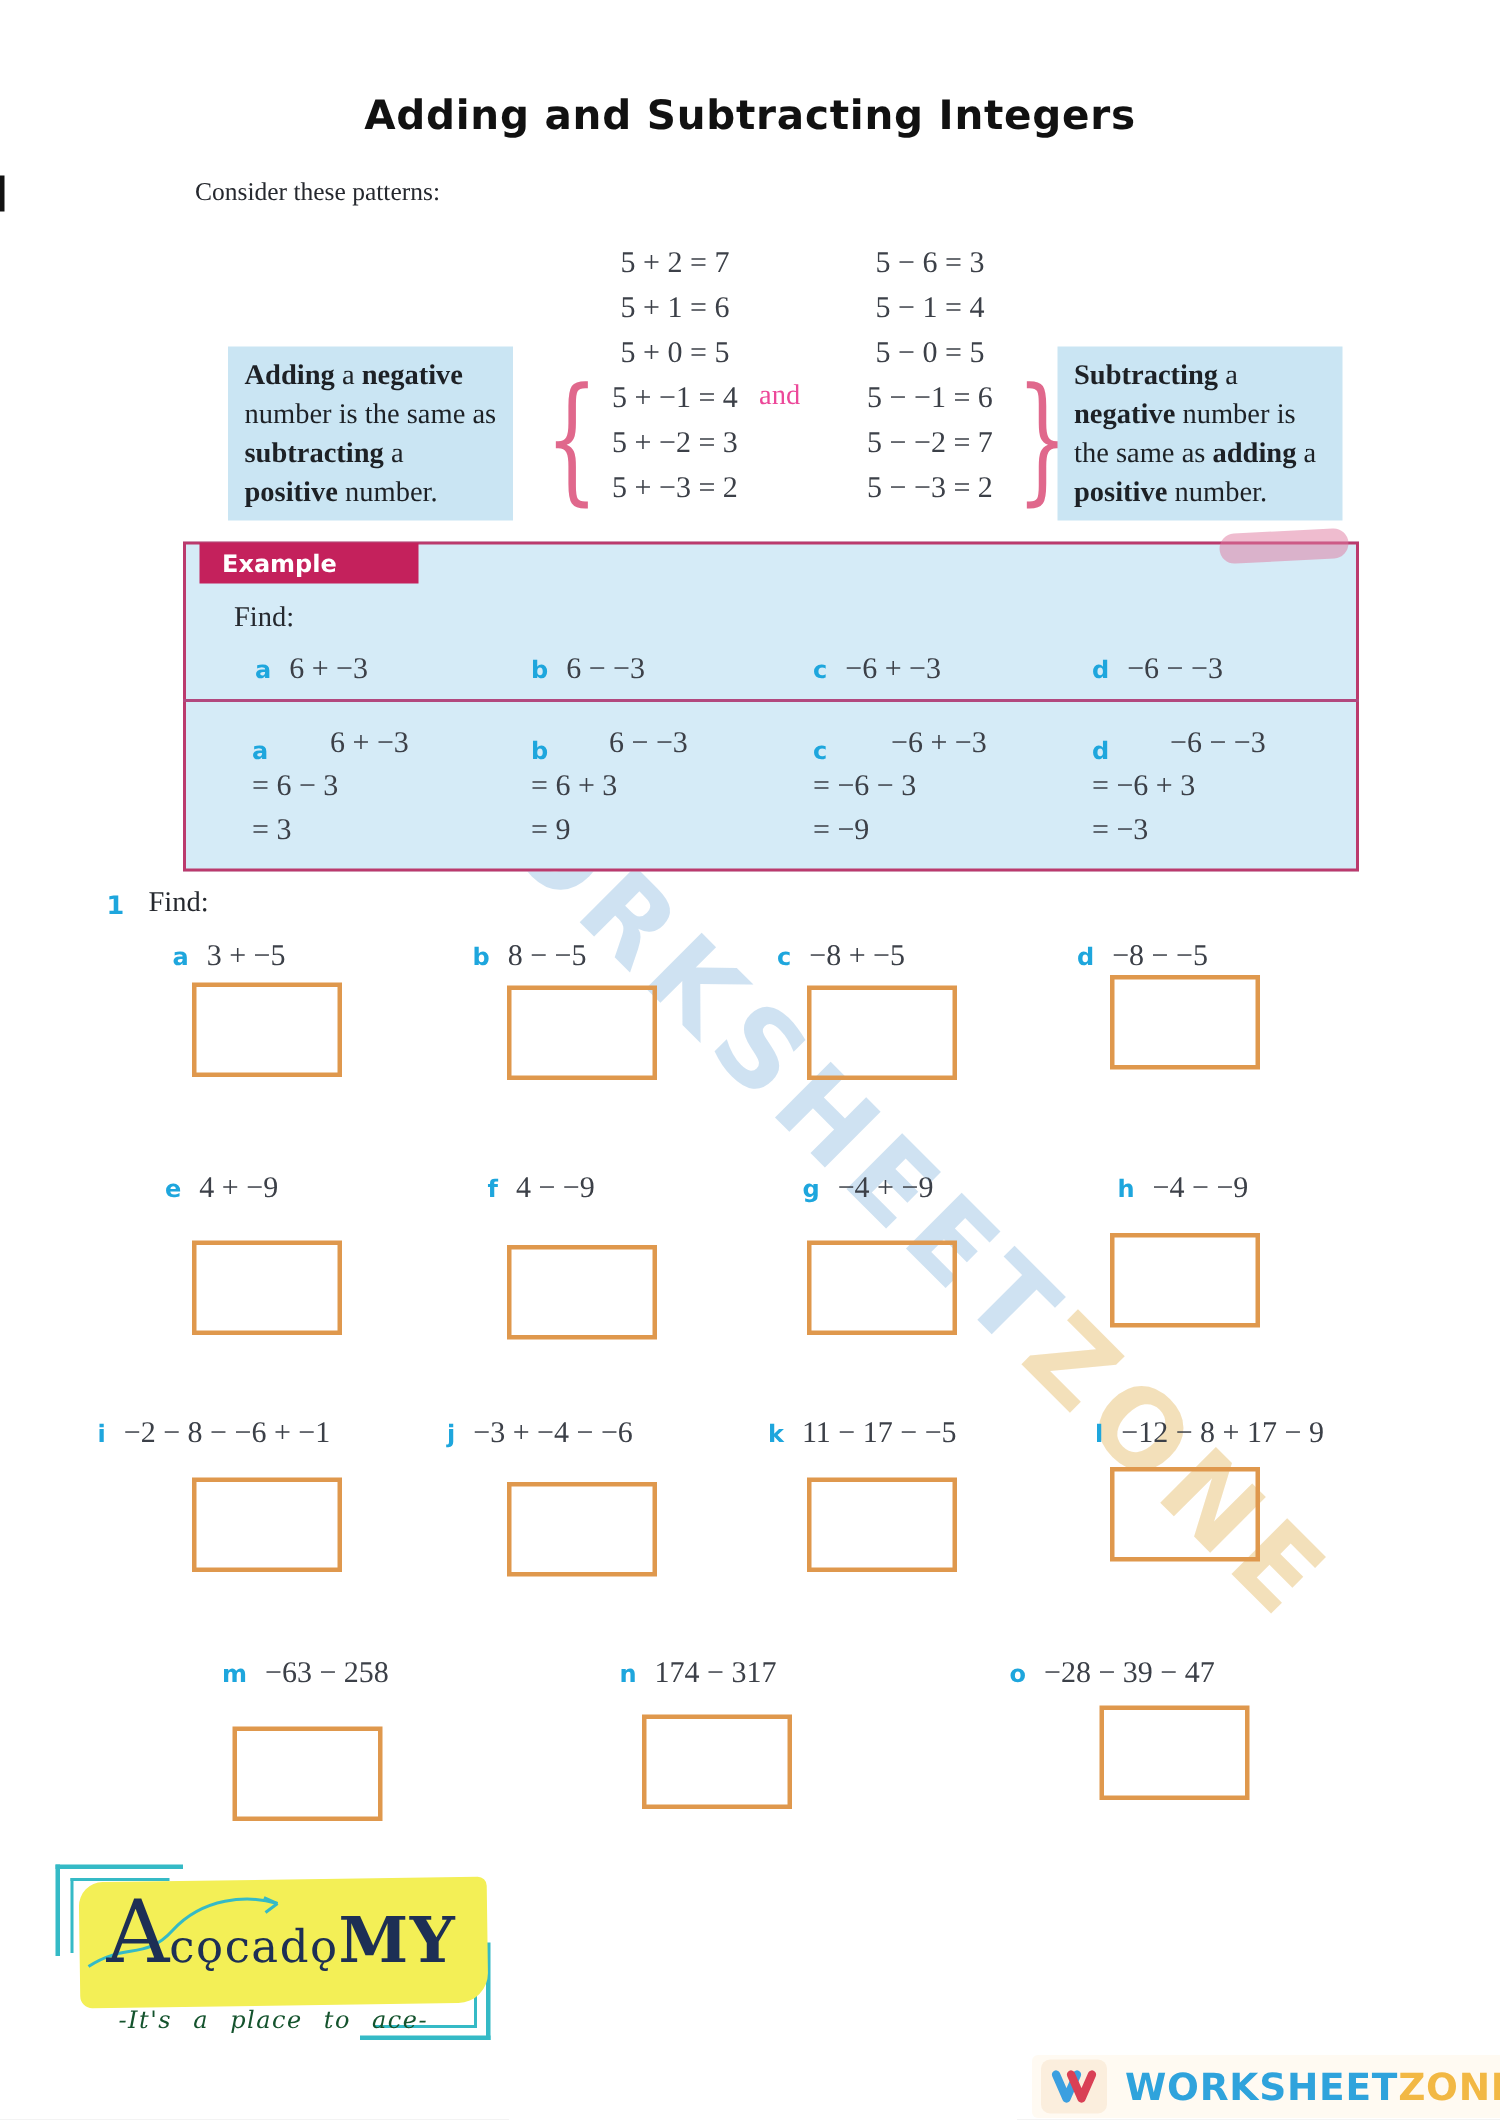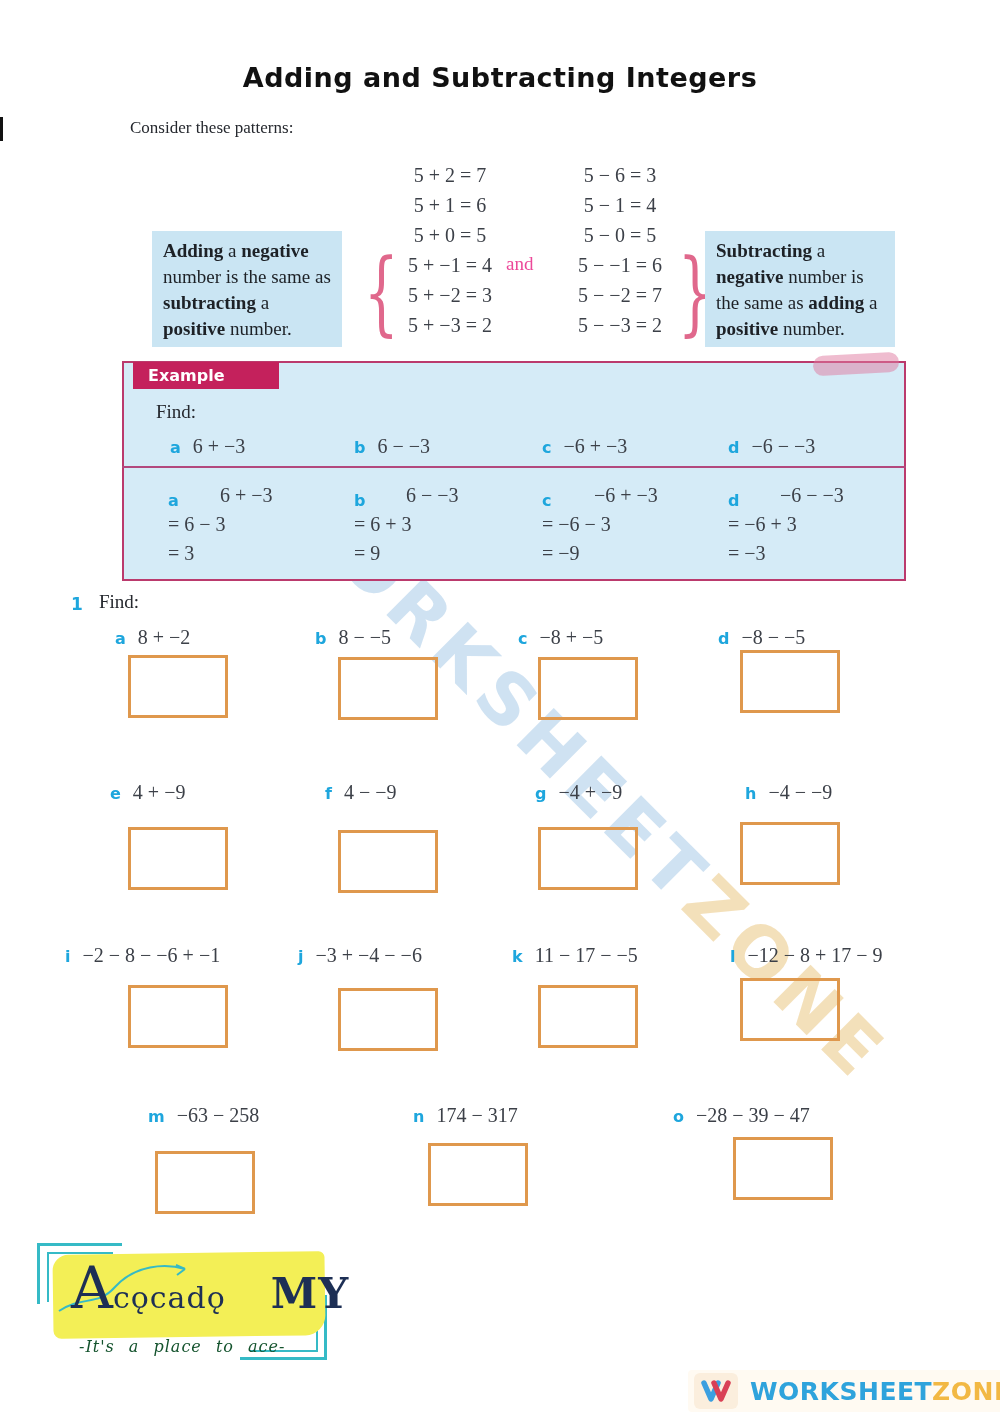--- a/index.html
+++ b/index.html
@@ -53,21 +53,21 @@
   .br-tl-o{position:absolute;left:2px;top:6px;width:82px;height:58px;border-top:3px solid #35bac6;border-left:3px solid #35bac6;}
   .br-tl-i{position:absolute;left:12px;top:15px;width:64px;height:48px;border-top:2px solid #35bac6;border-left:2px solid #35bac6;}
   .br-br-o{position:absolute;right:0px;bottom:3px;width:84px;height:62px;border-bottom:3px solid #35bac6;border-right:3px solid #35bac6;}
   .br-br-i{position:absolute;right:9px;bottom:11px;width:66px;height:48px;border-bottom:2px solid #35bac6;border-right:2px solid #35bac6;}
   .blob{position:absolute;left:18px;top:16px;width:272px;height:84px;background:#f3ef56;
         border-radius:16px 6px 20px 8px;transform:rotate(-.8deg);}
   .brand{position:absolute;left:36px;top:22px;display:flex;align-items:baseline;color:#1d2f55;
          font-family:"DejaVu Serif",serif;}
   .brand .big-a{font-size:58px;font-weight:400;line-height:1;}
   .brand .mid{font-size:30px;letter-spacing:1px;}
-  .brand .my{font-size:42px;font-weight:600;letter-spacing:1px;margin-left:45px;}
+  .brand .my{font-size:42px;font-weight:600;letter-spacing:1px;}
   .squiggle{position:absolute;left:18px;top:8px;}
   .tagline{position:absolute;left:44px;top:100px;font-style:italic;font-size:16px;color:#14532d;
            font-family:"DejaVu Serif",serif;letter-spacing:1px;word-spacing:8px;}
 
   .footer{position:absolute;left:688px;top:1370px;height:42px;display:flex;align-items:center;gap:12px;
           background:#fffaf2;padding:0 6px;border-radius:4px;}
   .fwicon{width:44px;height:36px;background:#fbeedd;border-radius:6px;display:flex;
           align-items:center;justify-content:center;}
   .fbrand{font-family:"DejaVu Sans",sans-serif;font-weight:700;font-size:25px;letter-spacing:.5px;}
   .fbrand .b{color:#2fa3dc;}
@@ -160,21 +160,21 @@
       <div class="l2">= −6 + 3</div>
       <div class="l3">= −3</div>
     </div>
   </div>
 
   <div class="exnum">1</div>
   <div class="exfindmain">Find:</div>
 
   <div class="prob" style="left:115px;top:626px;">
     <span class="letter">a</span>
-    <span class="math">8 + −2</span>
+    <span class="math">3 + −5</span>
   </div>
   <div class="abox" style="left:128px;top:655px;"></div>
 
   <div class="prob" style="left:315px;top:626px;">
     <span class="letter">b</span>
     <span class="math">8 − −5</span>
   </div>
   <div class="abox" style="left:338px;top:657px;"></div>
 
   <div class="prob" style="left:518px;top:626px;">

